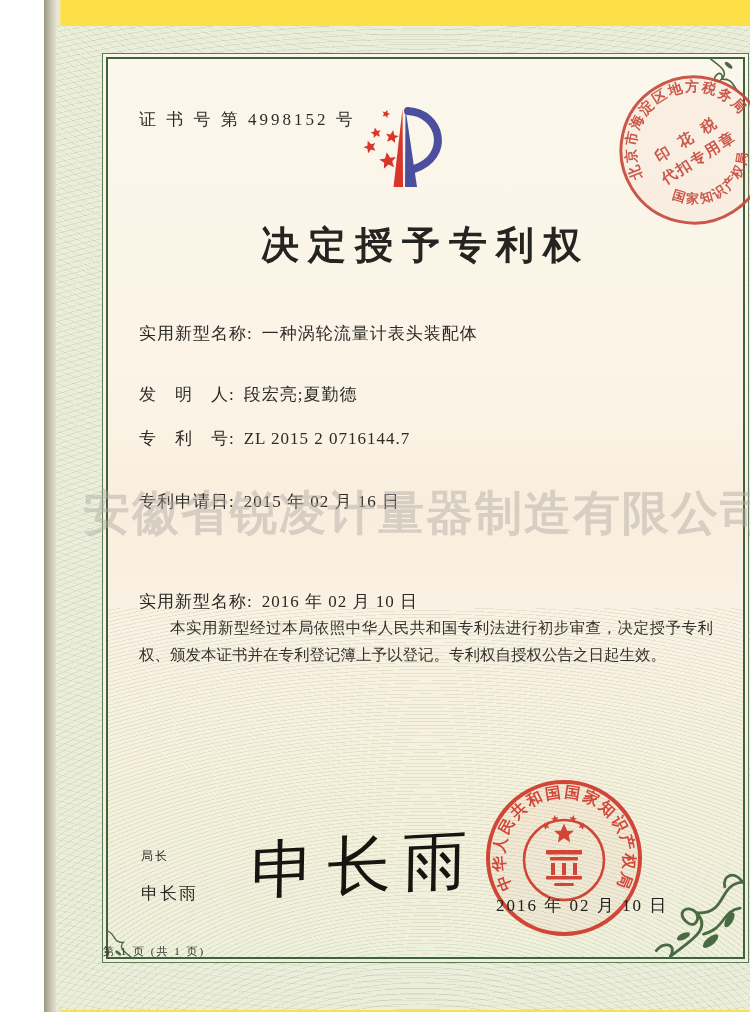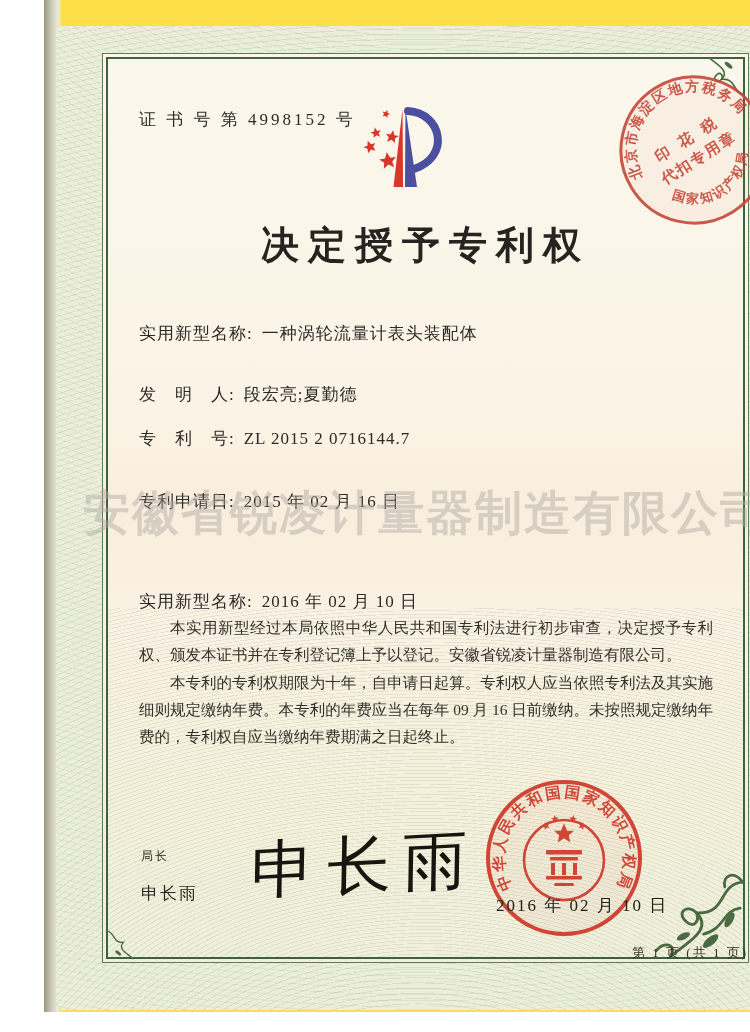--- a/index.html
+++ b/index.html
@@ -35,21 +35,21 @@
   .body-text{position:absolute;left:36px;top:560px;width:574px;z-index:4;
          font-size:15.5px;line-height:1.76;color:#33312c;text-align:justify;}
   .body-text p{margin:0;text-indent:2em;}
   .officer-title{position:absolute;left:38px;top:794px;font-size:12px;color:#2b2a26;letter-spacing:2px;z-index:6;}
   .officer-name{position:absolute;left:38px;top:828px;font-size:17px;color:#2b2a26;letter-spacing:2px;z-index:6;}
   .signature{position:absolute;left:148px;top:768px;font-size:64px;color:#17150f;z-index:6;
          letter-spacing:12px;transform:rotate(-3deg) skewX(-4deg);
          font-family:"DejaVu Serif","Liberation Serif",serif;}
   .seal{position:absolute;left:371px;top:714px;z-index:5;opacity:.93;}
   .seal-date{position:absolute;left:393px;top:840px;font-size:17px;color:#23211c;letter-spacing:2px;z-index:7;white-space:nowrap;}
-  .footer{position:absolute;left:0;top:890px;width:100%;text-align:right;font-size:13px;
+  .footer{position:absolute;left:0;top:890px;width:100%;text-align:left;font-size:11px;
          color:#34322c;letter-spacing:2px;z-index:4;}
   .stamp{position:absolute;left:556px;top:42px;z-index:8;opacity:.92;}
   .orn{position:absolute;z-index:3;}
   .orn.br{right:2px;bottom:2px;}
   .orn.tr{right:2px;top:2px;transform:scale(1,-1);}
   .orn.bl{left:2px;bottom:2px;transform:scale(-1,1);}
 </style>
 </head>
 <body>
 
@@ -126,22 +126,21 @@
       <div class="frow" style="top:436px">
         <span class="lab">专利申请日:</span><span class="val">2015 年 02 月 16 日</span>
       </div>
       <div class="frow" style="top:536px">
         <span class="lab">实用新型名称:</span><span class="val">2016 年 02 月 10 日</span>
       </div>
 
       <div class="watermark">安徽省锐凌计量器制造有限公司</div>
 
       <div class="body-text">
-        <p>本实用新型经过本局依照中华人民共和国专利法进行初步审查，决定授予专利权、颁发本证书并在专利登记簿上予以登记。安徽省锐凌计量器制造有限公司。</p>
-        <p>本专利的专利权期限为十年，自申请日起算。专利权人应当依照专利法及其实施细则规定缴纳年费。本专利的年费应当在每年 09 月 16 日前缴纳。未按照规定缴纳年费的，专利权自应当缴纳年费期满之日起终止。</p>
+        <p>本实用新型经过本局依照中华人民共和国专利法进行初步审查，决定授予专利权、颁发本证书并在专利登记簿上予以登记。专利权自授权公告之日起生效。</p>
       </div>
 
       <div class="officer-title">局长</div>
       <div class="officer-name">申长雨</div>
       <div class="signature">申长雨</div>
 
       <svg class="seal" width="180" height="180" viewBox="0 0 180 180">
         <defs>
           <path id="sealArc" d="M 41,124 A 60,60 0 1 1 139,124"></path>
         </defs>

